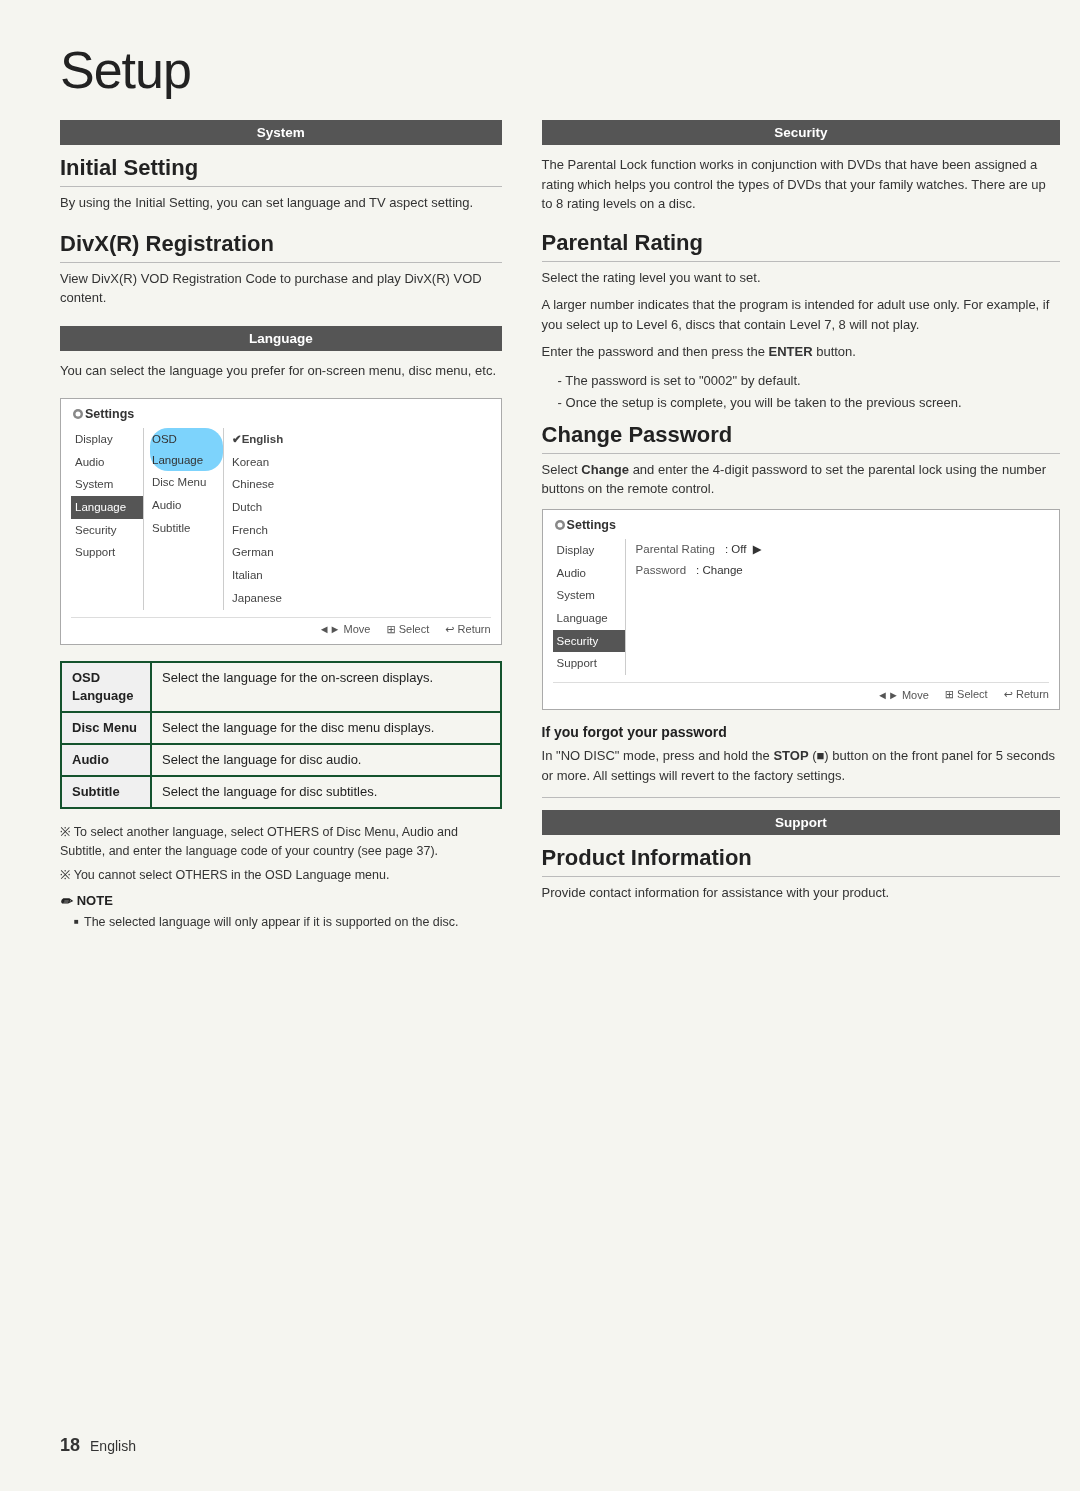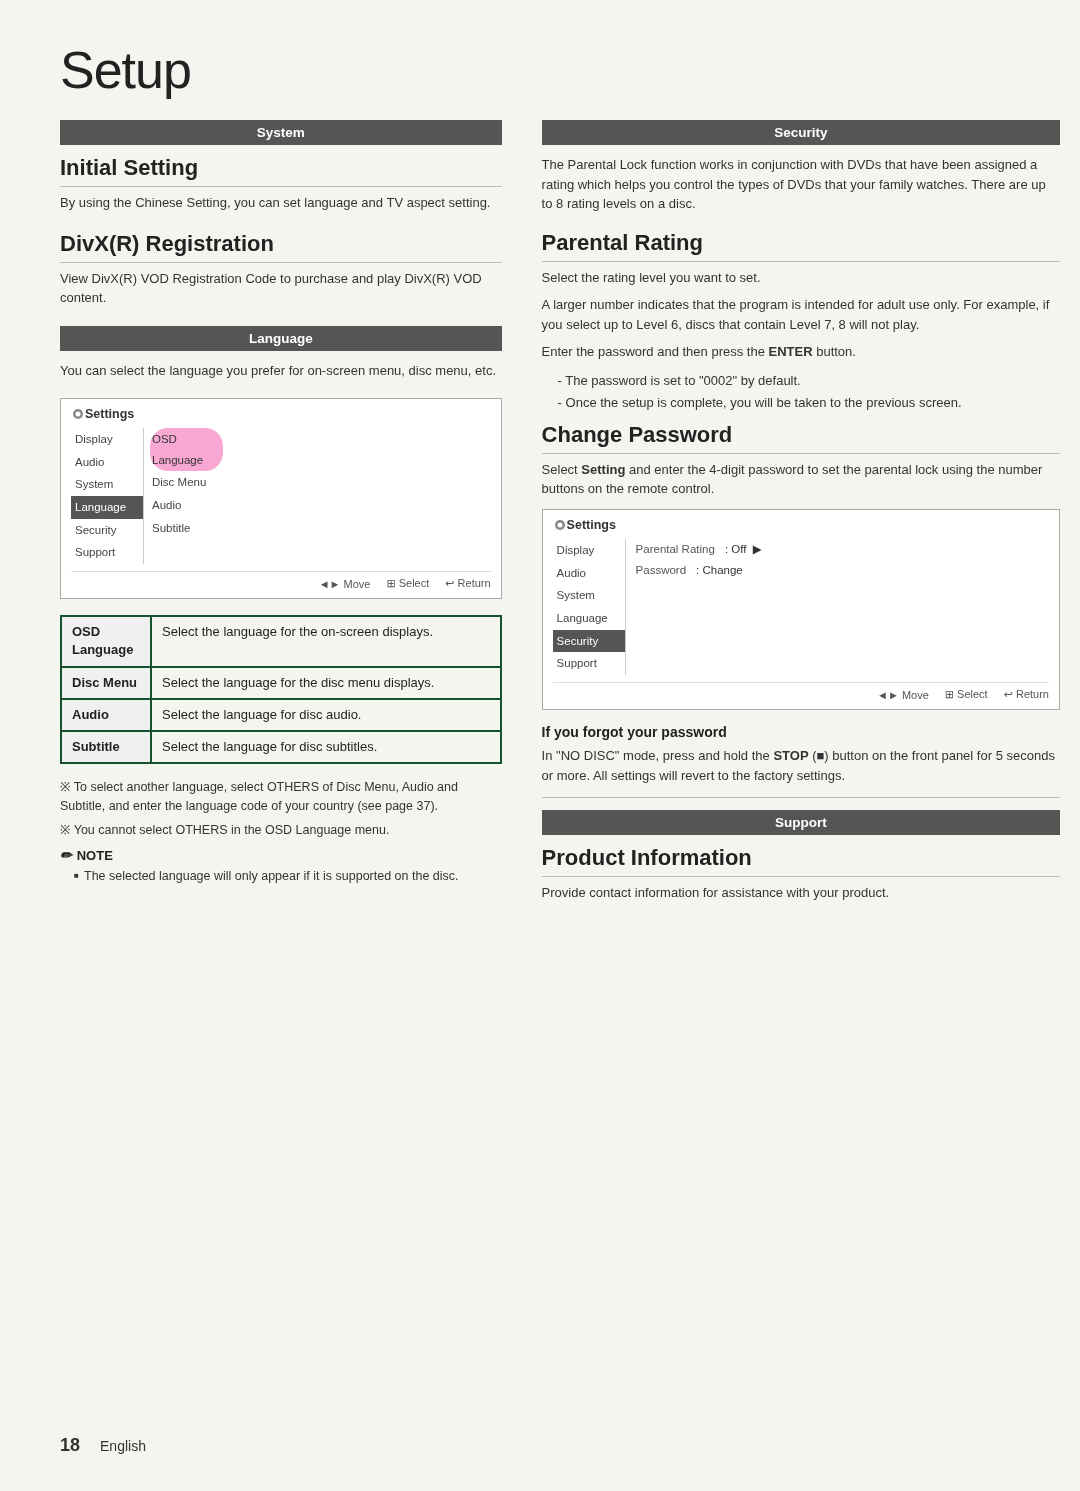--- a/index.html
+++ b/index.html
@@ -99,21 +99,21 @@
       font-size: 11.5px;
       color: #444;
       line-height: 1.8;
       border-left: 1px solid #ccc;
       padding-left: 6px;
     }
     .settings-submenu div {
       padding: 1px 2px;
     }
     .settings-submenu .active-sub {
-      background: #f9a8d4;
+      background: #7dd3fc;
       color: #333;
       border-radius: 18px;
     }
     .settings-options {
       font-size: 11.5px;
       color: #444;
       line-height: 1.8;
       border-left: 1px solid #ccc;
       padding-left: 6px;
     }
@@ -185,21 +185,21 @@
 
     .page-number {
       position: absolute;
       bottom: 35px;
       left: 60px;
       font-size: 18px;
       font-weight: bold;
       color: #333;
       display: flex;
       align-items: center;
-      gap: 20px;
+      gap: 10px;
       justify-content: center;
     }
     .page-number .english-label {
       font-size: 14px;
       font-weight: normal;
     }
 
     
     .security-text {
       font-size: 13px;
@@ -288,21 +288,21 @@
   <div class="page-title">Setup</div>
 
   <div class="two-col">
 
     <div class="left-col">
 
       <div class="section-header">System</div>
 
       <div>
         <div class="section-title">Initial Setting</div>
-        <div class="section-body">By using the Chinese Setting, you can set language and TV aspect setting.</div>
+        <div class="section-body">By using the Initial Setting, you can set language and TV aspect setting.</div>
       </div>
 
       <div>
         <div class="section-title">DivX(R) Registration</div>
         <div class="section-body">View DivX(R) VOD Registration Code to purchase and play DivX(R) VOD content.</div>
       </div>
 
       <div class="section-header">Language</div>
 
       <div class="section-body">You can select the language you prefer for on-screen menu, disc menu, etc.</div>
@@ -322,20 +322,30 @@
             <div>System</div>
             <div class="active-menu">Language</div>
             <div>Security</div>
             <div>Support</div>
           </div>
           <div class="settings-submenu">
             <div class="active-sub">OSD Language</div>
             <div>Disc Menu</div>
             <div>Audio</div>
             <div>Subtitle</div>
+          </div>
+          <div class="settings-options">
+            <div class="checked">✔English</div>
+            <div>Korean</div>
+            <div>Chinese</div>
+            <div>Dutch</div>
+            <div>French</div>
+            <div>German</div>
+            <div>Italian</div>
+            <div>Japanese</div>
           </div>
         </div>
         <div class="settings-footer">
           <span>◄► Move</span>
           <span>⊞ Select</span>
           <span>↩ Return</span>
         </div>
       </div>
 
       <table class="lang-table">
@@ -391,21 +401,21 @@
         </div>
         <ul class="bullet-list">
           <li>The password is set to "0002" by default.</li>
           <li>Once the setup is complete, you will be taken to the previous screen.</li>
         </ul>
       </div>
 
       <div>
         <div class="section-title">Change Password</div>
         <div class="parental-body">
-          <p>Select <strong>Setting</strong> and enter the 4-digit password to set the parental lock using the number buttons on the remote control.</p>
+          <p>Select <strong>Change</strong> and enter the 4-digit password to set the parental lock using the number buttons on the remote control.</p>
         </div>
 
         <div class="settings-box2">
           <div class="settings-box-title">
             <svg width="14" height="14" viewBox="0 0 14 14">
               <circle cx="7" cy="7" r="5" fill="#888"></circle>
               <circle cx="7" cy="7" r="2.5" fill="#fff"></circle>
             </svg>
             <span>Settings</span>
           </div>

